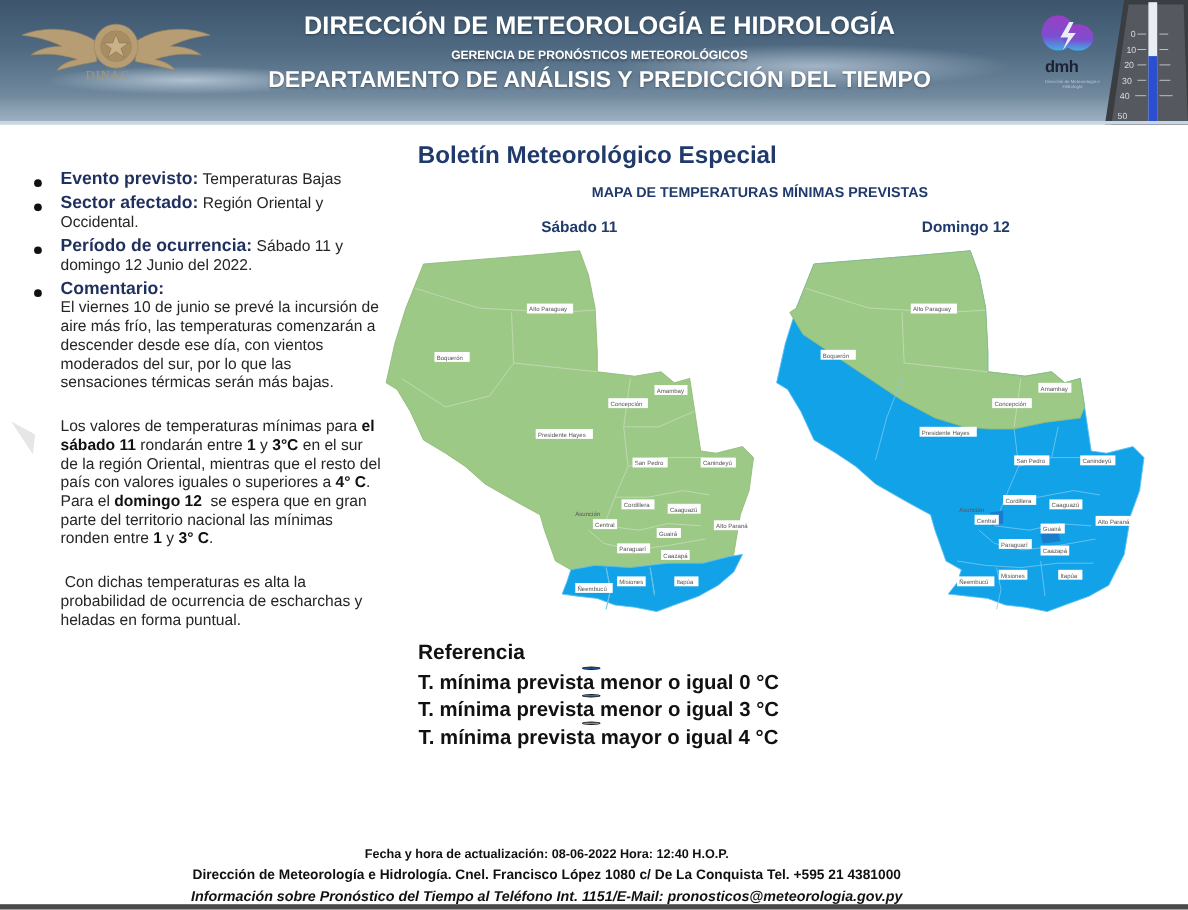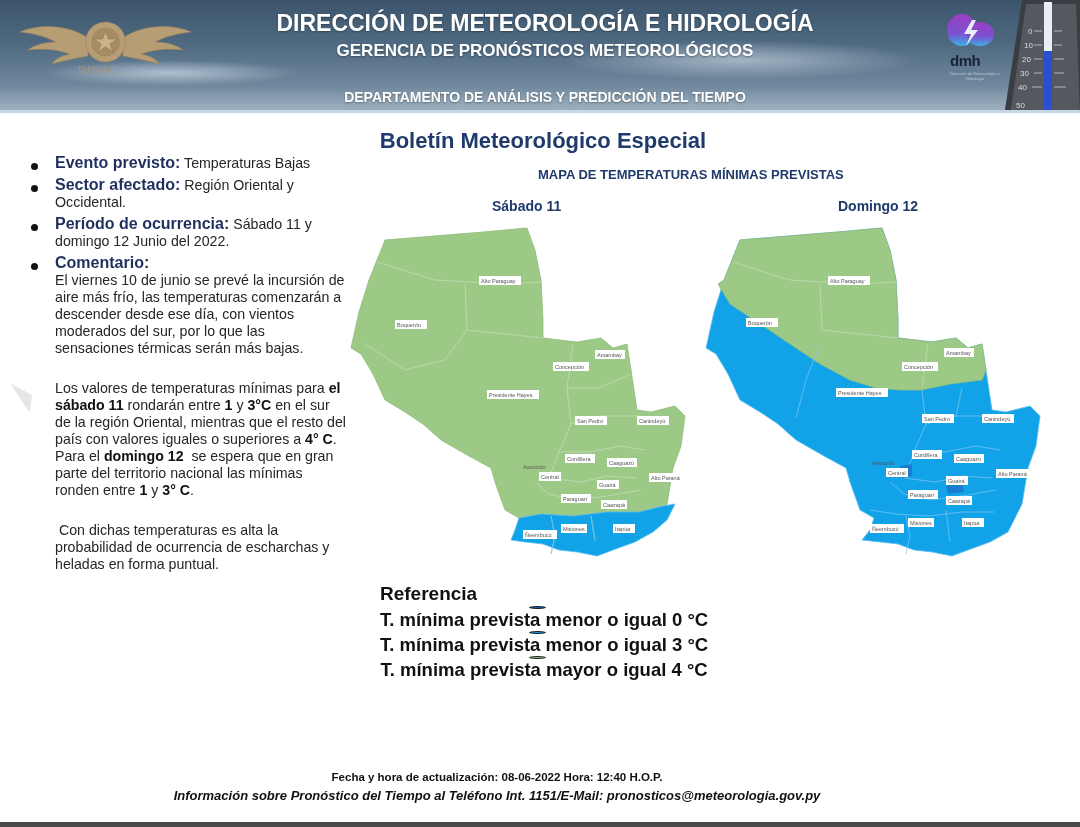--- a/index.html
+++ b/index.html
@@ -18,22 +18,22 @@
     background: radial-gradient(ellipse at center, rgba(210,222,234,0.6) 0%, rgba(210,222,234,0) 70%); }
   .banner .cloud3 { position: absolute; left: 0px; top: 88px; width: 1080px; height: 25px;
     background: linear-gradient(180deg, rgba(150,170,188,0) 0%, rgba(170,188,204,0.6) 100%); }
   .banner .bottom-line { position: absolute; left: 0; bottom: 0; width: 1080px; height: 3px; background: #c6d6e2; }
 
   .logo-left { position: absolute; left: 18px; top: 10px; width: 175px; height: 70px; }
   .logo-left-text { position: absolute; left: 78px; top: 63px; font-family: "Liberation Serif", serif; font-size: 11px; color: #a89675; letter-spacing: 1px; }
 
   .header-text { position: absolute; left: 200px; top: 8px; width: 690px; text-align: center; color: #ffffff; font-weight: bold; text-shadow: 0 1px 2px rgba(0,0,0,0.35); }
   .header-title { font-size: 23px; line-height: 30px; }
-  .header-sub1 { font-size: 17px; line-height: 22px; margin-top: 2px; }
-  .header-sub2 { font-size: 14px; line-height: 22px; margin-top: 24px; }
+  .header-sub1 { font-size: 11px; line-height: 22px; margin-top: 2px; }
+  .header-sub2 { font-size: 21px; line-height: 22px; }
 
   .dmh-logo { position: absolute; left: 944px; top: 10px; width: 54px; height: 40px; }
   .dmh-text { position: absolute; left: 950px; top: 52px; font-size: 15px; font-weight: bold; color: #1a2233; letter-spacing: -0.5px; }
   .dmh-sub { position: absolute; left: 945px; top: 71px; width: 60px; font-size: 4px; color: #b8c6d4; text-align: center; line-height: 5px; }
 
   .thermo { position: absolute; left: 1004px; top: -4px; width: 80px; height: 120px; }
 
   
   .doc-title { position: absolute; left: 0; top: 128px; width: 1086px; text-align: center; font-size: 22px; font-weight: bold; color: #1f3a6b; }
 
@@ -311,15 +311,16 @@
     <span class="legend-label">T. mínima prevista menor o igual 3 °C</span>
   </div>
   <div class="legend-item">
     <span class="legend-swatch" style="background:#9dc986"></span>
     <span class="legend-label">T. mínima prevista mayor o igual 4 °C</span>
   </div>
 </div>
 
 <div class="footer">
   <div class="footer-1">Fecha y hora de actualización: 08-06-2022 Hora: 12:40 H.O.P.</div>
+  <div class="footer-2">Dirección de Meteorología e Hidrología. Cnel. Francisco López 1080 c/ De La Conquista Tel. +595 21 4381000</div>
   <div class="footer-3">Información sobre Pronóstico del Tiempo al Teléfono Int. 1151/E-Mail: pronosticos@meteorologia.gov.py</div>
 </div>
 <div class="bottom-bar"></div>
 
 </body></html>

